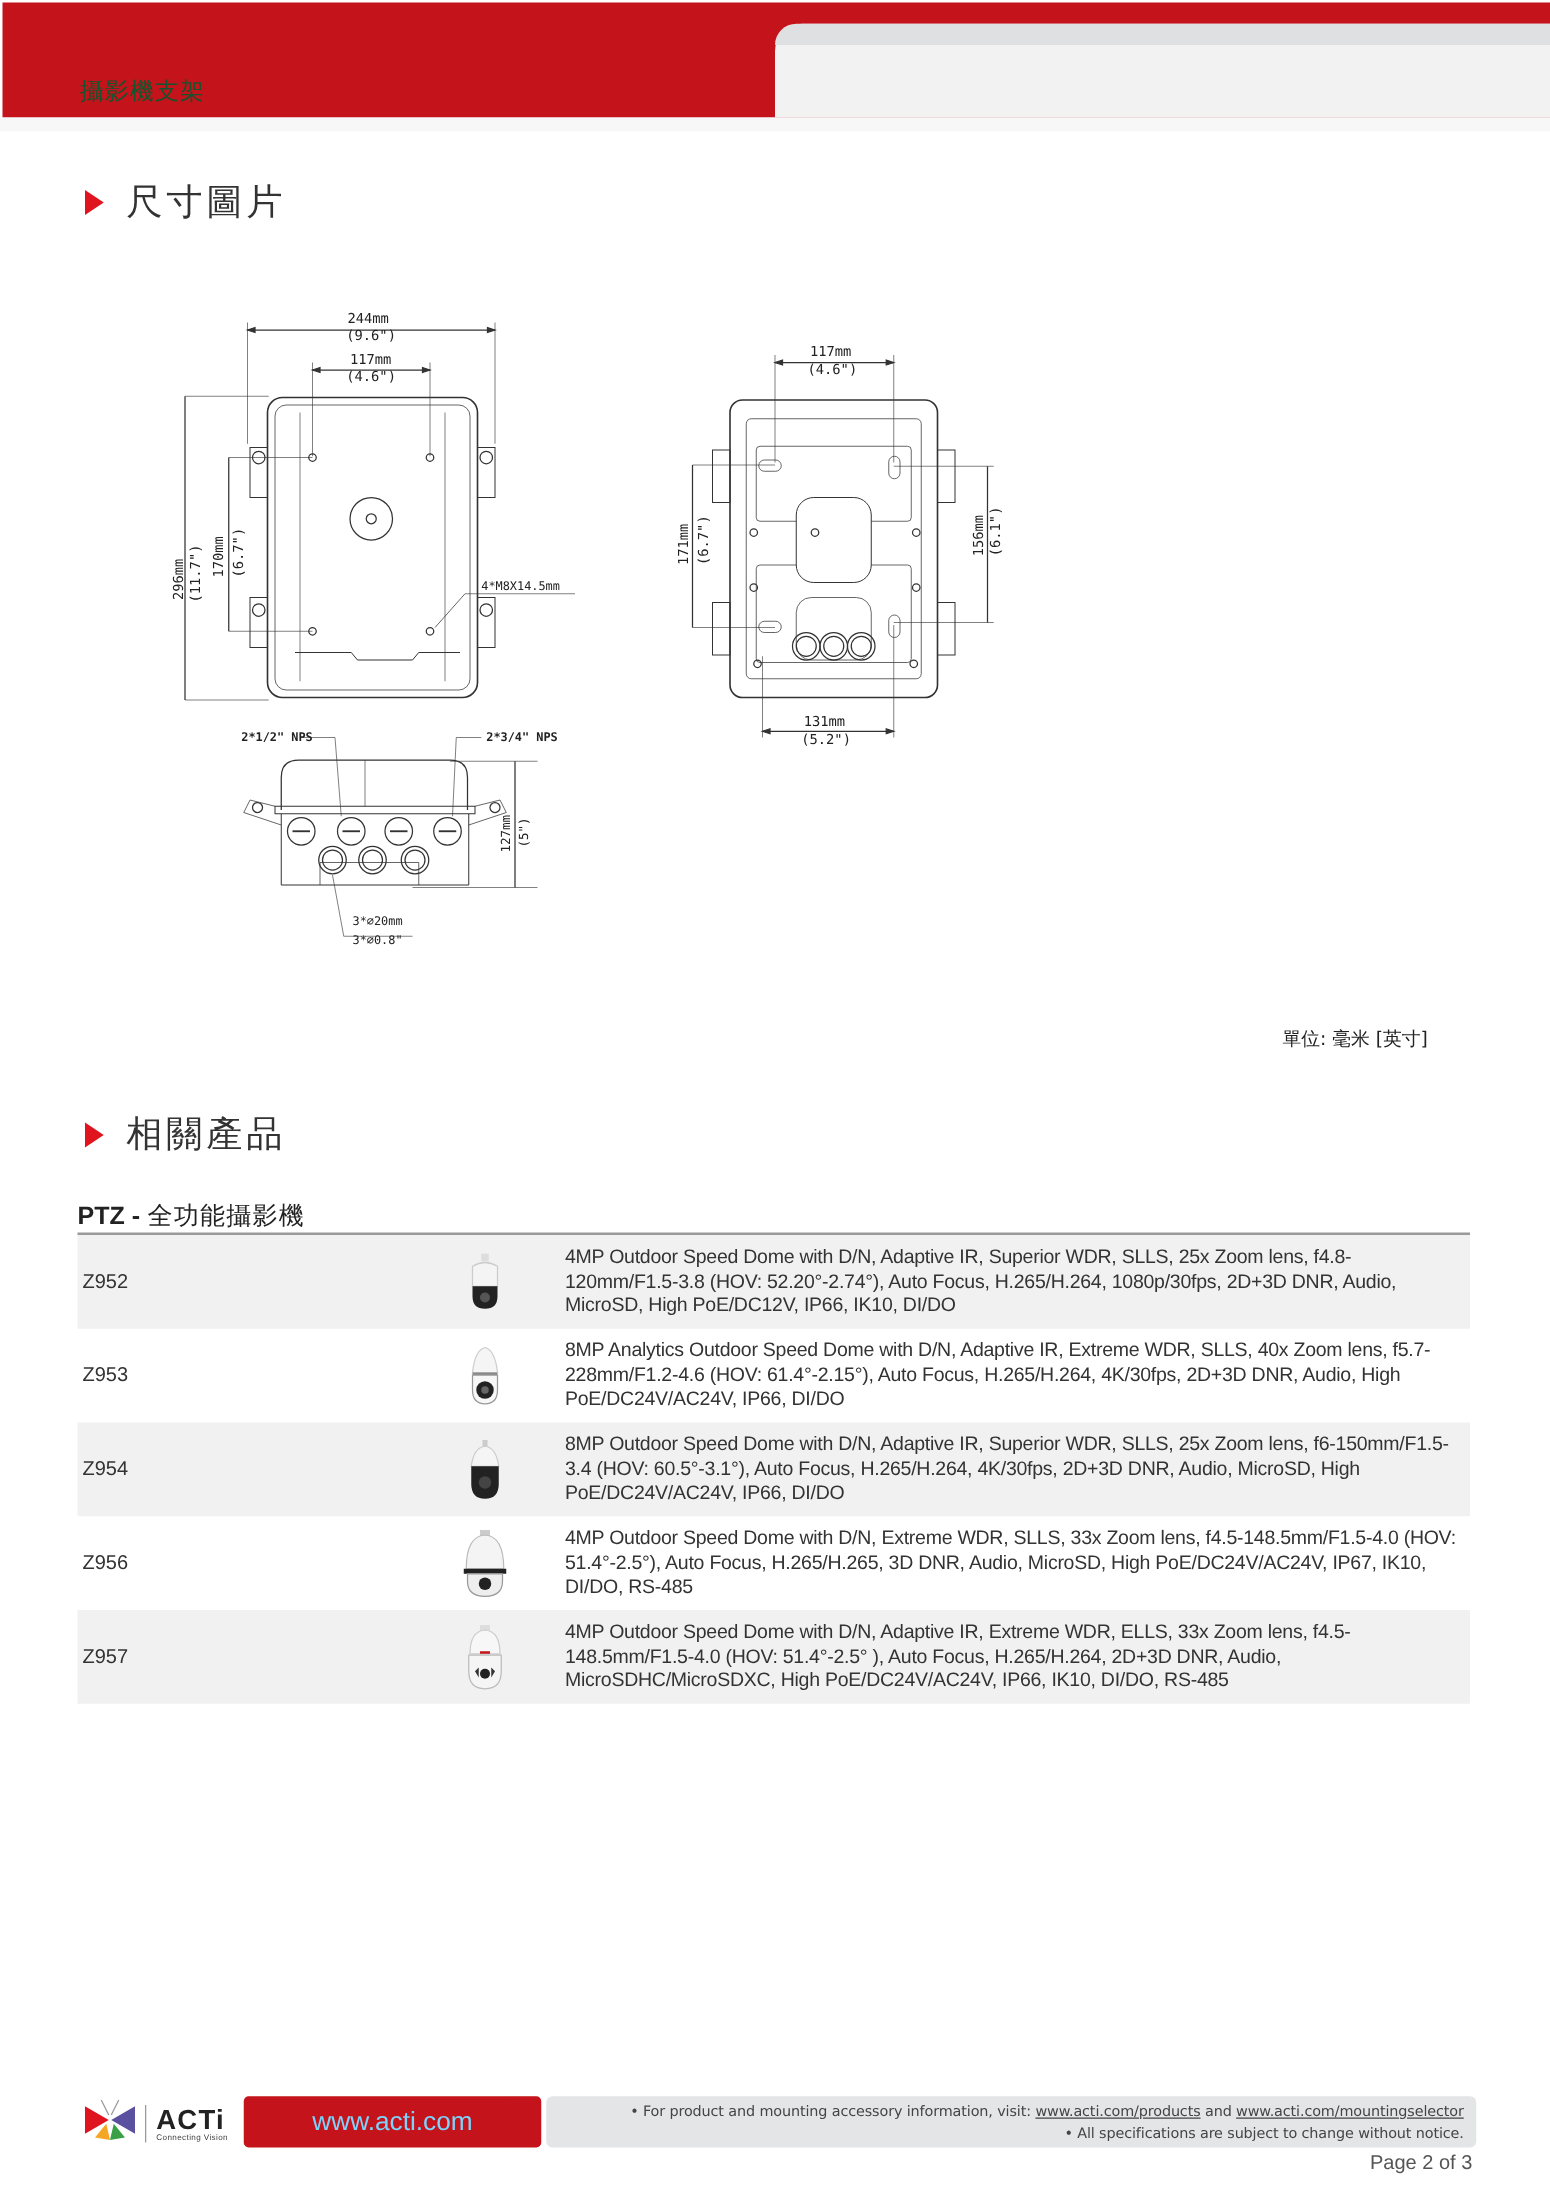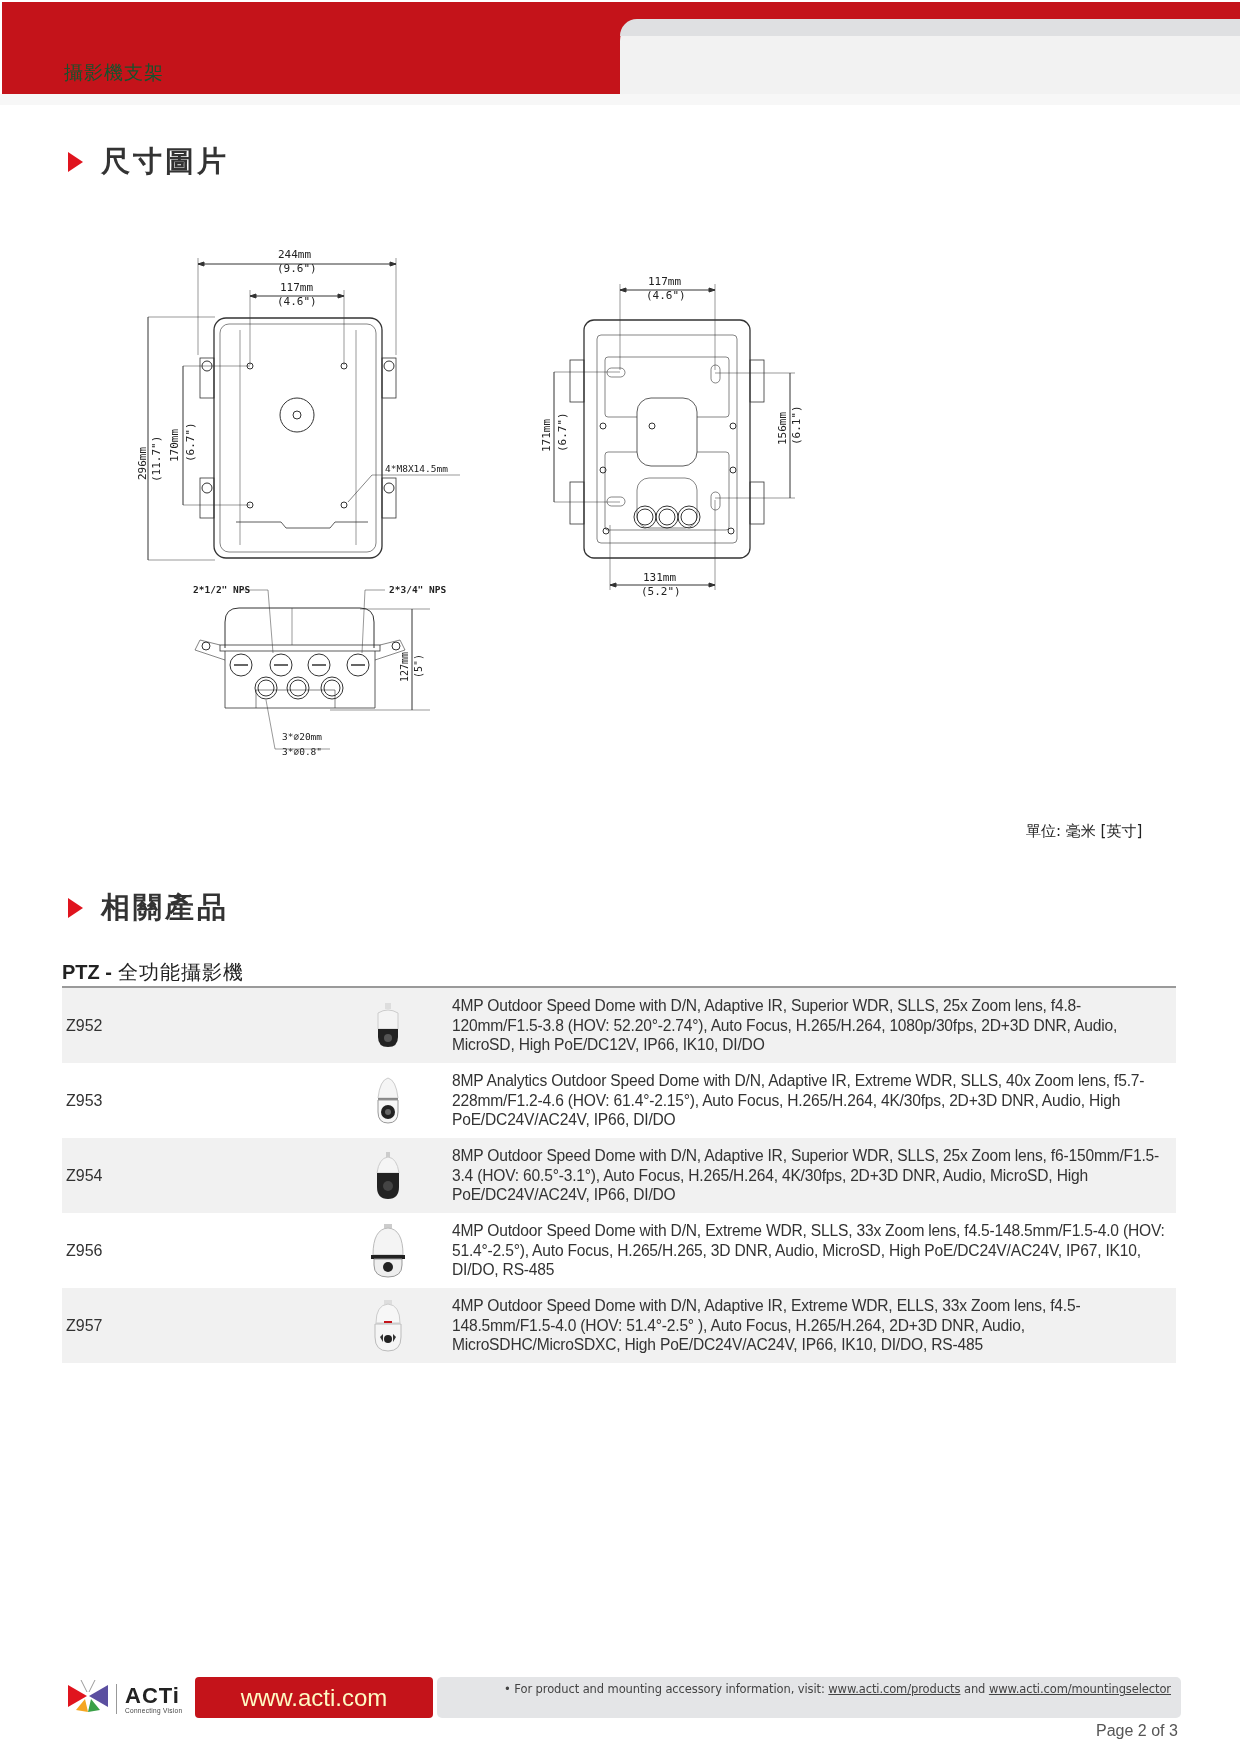--- a/index.html
+++ b/index.html
@@ -9,21 +9,21 @@
   
   .hdr-red { position: absolute; left: 2px; top: 2px; width: 1238px; height: 92px; background: #c4131a; }
   .hdr-tab { position: absolute; left: 620px; top: 19px; width: 620px; height: 75px; background: #f2f2f2; border-top-left-radius: 22px; }
   .hdr-tab-top { position: absolute; left: 620px; top: 19px; width: 620px; height: 17px; background: #dfe0e2; border-top-left-radius: 22px; }
   .hdr-under { position: absolute; left: 0; top: 94px; width: 1240px; height: 11px; background: #f7f7f7; }
   .hdr-title { position: absolute; left: 64px; top: 60px; color: #14532d; font-size: 19px; font-family: "DejaVu Sans", sans-serif; letter-spacing: 1px; }
 
   
   .sec-h { position: absolute; left: 68px; display: flex; align-items: center; }
   .sec-h .tri { width: 0; height: 0; border-top: 10px solid transparent; border-bottom: 10px solid transparent; border-left: 15px solid #e0141e; margin-right: 18px; }
-  .sec-h .txt { font-size: 29px; font-family: "DejaVu Sans", sans-serif; color: #333; letter-spacing: 3px; font-weight: bold; }
+  .sec-h .txt { font-size: 29px; font-family: "DejaVu Sans", sans-serif; color: #333; letter-spacing: 3px; font-weight: normal; }
 
   
   .drawing { position: absolute; }
   .drawing text { font-family: "DejaVu Sans Mono", monospace; fill: #222; }
 
   .units { position: absolute; left: 1026px; top: 822px; font-size: 15px; color: #222; font-family: "DejaVu Sans", sans-serif; }
 
   
   .cat-title { position: absolute; left: 62px; top: 959px; font-size: 20px; color: #222; }
   .cat-title b { font-family: "Liberation Sans", sans-serif; font-weight: bold; text-align: center; }
@@ -34,21 +34,21 @@
   .row .model { width: 262px; padding-left: 4px; font-size: 16px; color: #333; }
   .row .desc { flex: 1; padding-left: 0; padding-right: 6px; font-size: 15.6px; line-height: 19.5px; color: #333; letter-spacing: -0.2px; }
   .row .imgwrap { width: 128px; height: 100%; display: flex; align-items: center; justify-content: center; }
 
   
   .foot-logo { position: absolute; left: 68px; top: 1680px; display: flex; align-items: flex-end; }
   .foot-logo .sep { width: 1px; height: 30px; background: #999; margin: 0 8px 0 8px; }
   .foot-logo .brand { display: flex; flex-direction: column; }
   .foot-logo .brand .b1 { font-family: "Liberation Sans", sans-serif; font-weight: bold; font-size: 22px; color: #222; letter-spacing: 1px; line-height: 22px; }
   .foot-logo .brand .b2 { font-size: 6.5px; color: #444; letter-spacing: 0.3px; }
-  .foot-url { position: absolute; left: 195px; top: 1677px; width: 238px; height: 41px; background: #c4131a; border-radius: 4px; color: #fef9c3; font-size: 24px; display: flex; align-items: center; justify-content: center; font-family: "Liberation Sans", sans-serif; }
+  .foot-url { position: absolute; left: 195px; top: 1677px; width: 238px; height: 41px; background: #c4131a; border-radius: 4px; color: #7dd3fc; font-size: 21px; display: flex; align-items: center; justify-content: center; font-family: "Liberation Sans", sans-serif; }
   .foot-note { position: absolute; left: 437px; top: 1677px; width: 744px; height: 41px; background: #e4e5e7; border-radius: 5px; padding: 4px 10px; font-size: 11.5px; color: #444; line-height: 17px; font-family: "DejaVu Sans", sans-serif; letter-spacing: -0.1px; text-align: right; }
   .foot-note a { color: #444; text-decoration: underline; }
   .page-no { position: absolute; left: 1096px; top: 1722px; font-size: 16px; color: #555; }
 </style>
 </head>
 <body>
 
 <div class="hdr-red"></div>
 <div class="hdr-tab"></div>
 <div class="hdr-tab-top"></div>
@@ -307,14 +307,15 @@
   </svg>
   <span class="sep"></span>
   <span class="brand">
     <span class="b1">ACTi</span>
     <span class="b2">Connecting Vision</span>
   </span>
 </div>
 <div class="foot-url">www.acti.com</div>
 <div class="foot-note">
   <div><span>• For product and mounting accessory information, visit: </span><a>www.acti.com/products</a><span> and </span><a>www.acti.com/mountingselector</a></div>
+  <div>• All specifications are subject to change without notice.</div>
 </div>
 <div class="page-no">Page 2 of 3</div>
 
 </body></html>

